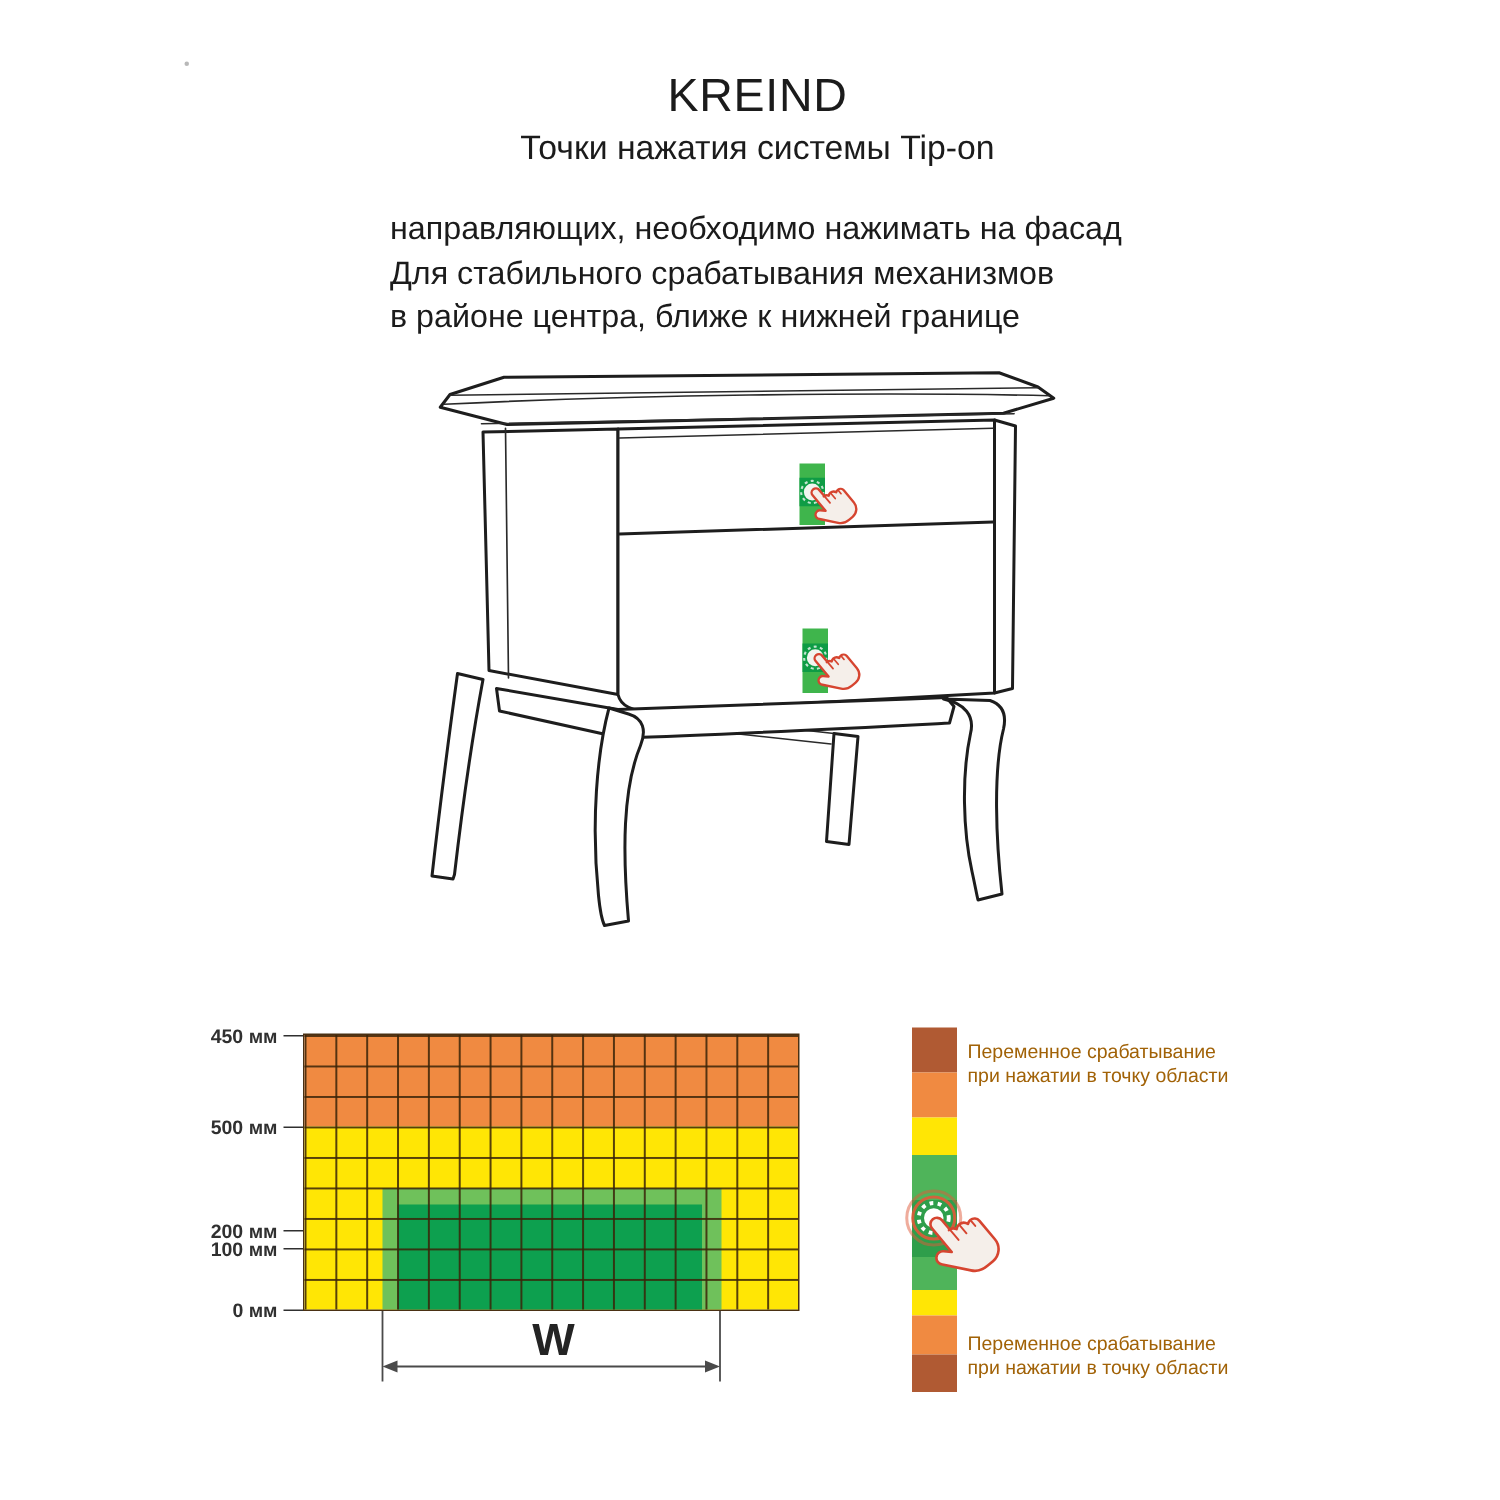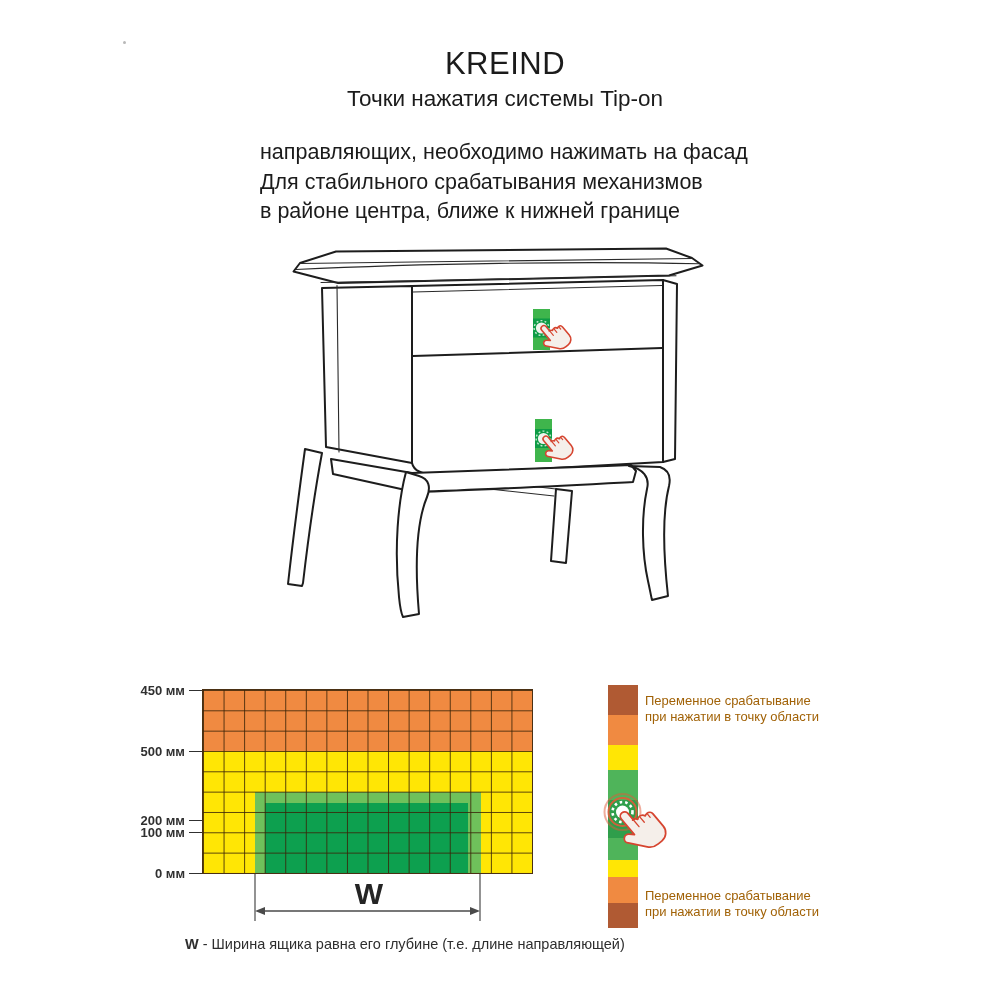--- a/index.html
+++ b/index.html
@@ -142,23 +142,20 @@
   </div>
 
   <svg class="wdim" viewBox="250 868 240 60">
     <line x1="255" y1="874" x2="255" y2="921" stroke="#4a4a4a" stroke-width="1.2"></line>
     <line x1="480" y1="874" x2="480" y2="921" stroke="#4a4a4a" stroke-width="1.2"></line>
     <line x1="262" y1="911" x2="473" y2="911" stroke="#4a4a4a" stroke-width="1.4"></line>
     <polygon points="255,911 265,907 265,915" fill="#4a4a4a"></polygon>
     <polygon points="480,911 470,907 470,915" fill="#4a4a4a"></polygon>
   </svg>
   <div class="wlabel">W</div>
-  <div class="caption">
-    <b>W</b><span> - Ширина ящика равна его глубине (т.е. длине направляющей)</span>
-  </div>
 
   <div class="legend-bar">
     <div class="legend-seg" style="height: 30px; background: rgb(176, 90, 51);"></div>
     <div class="legend-seg" style="height: 30px; background: rgb(240, 138, 65);"></div>
     <div class="legend-seg" style="height: 25px; background: rgb(255, 230, 5);"></div>
     <div class="legend-seg" style="height: 30px; background: rgb(79, 180, 90);"></div>
     <div class="legend-seg" style="height: 38px; background: rgb(47, 158, 75);"></div>
     <div class="legend-seg" style="height: 22px; background: rgb(79, 180, 90);"></div>
     <div class="legend-seg" style="height: 17px; background: rgb(255, 230, 5);"></div>
     <div class="legend-seg" style="height: 26px; background: rgb(240, 138, 65);"></div>

